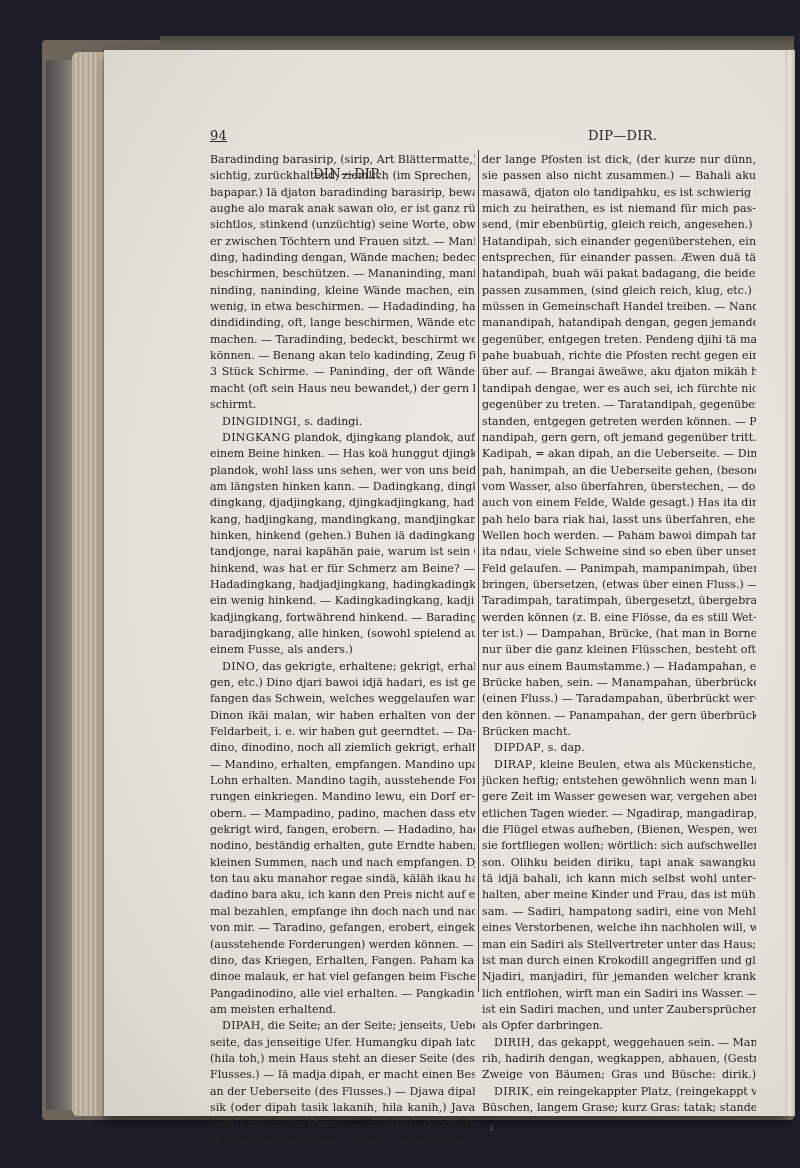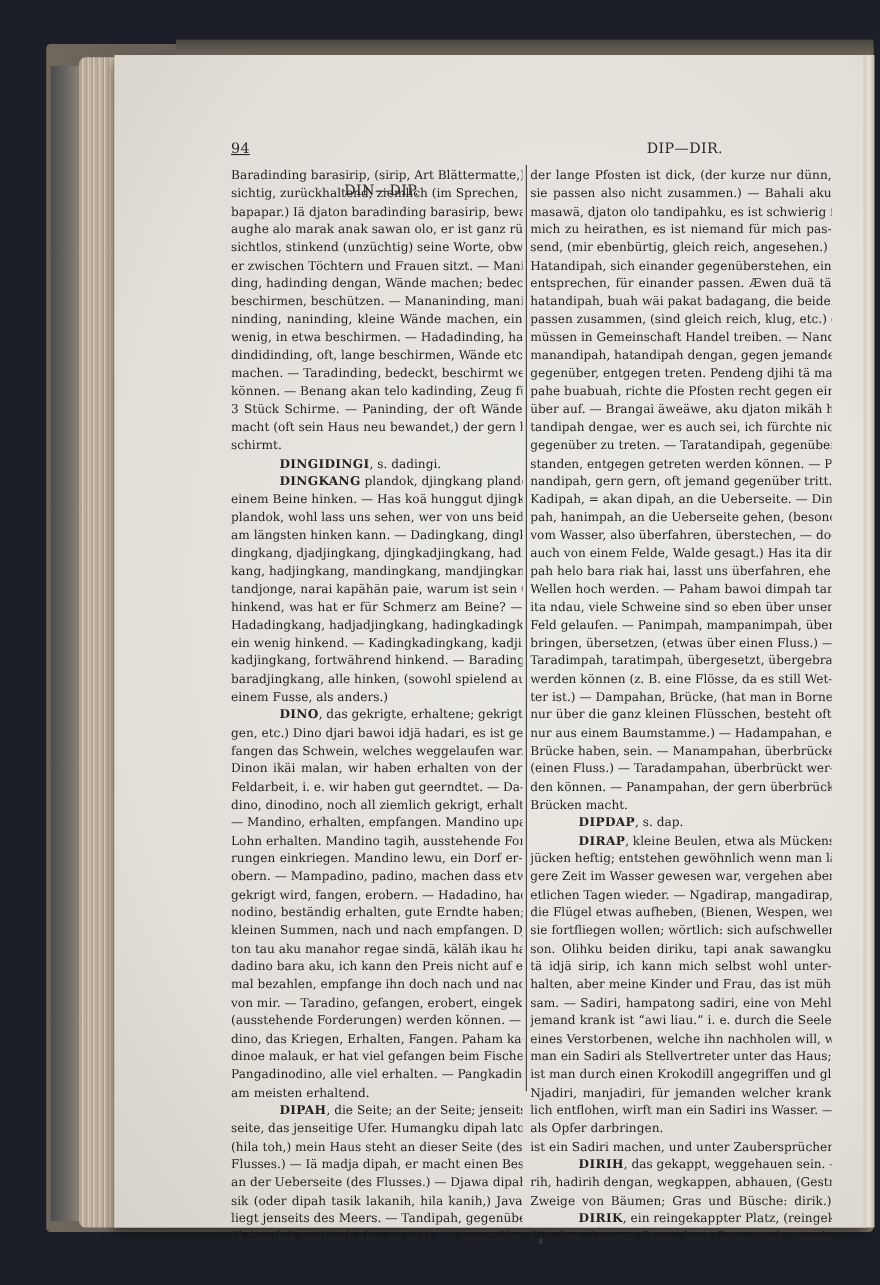--- a/index.html
+++ b/index.html
@@ -45,21 +45,21 @@
   }
   .col-left { left:210px; width:265px; }
   .col-right { left:482px; width:274px; }
   .col-divider {
     position:absolute; left:478px; top:150px; width:1px; height:842px;
     background:#3a3834;
   }
   .line { display:block; white-space:nowrap; text-align:justify; text-align-last:justify; overflow:hidden; }
   .line.last { text-align-last:left; }
   .line.indent { padding-left:12px; }
-  .head { font-weight:bold; letter-spacing:0.3px;margin-left:32px; }
+  .head { font-weight:normal; letter-spacing:0.3px; }
   .speck { position:absolute; width:3px; height:5px; background:#3a3630; border-radius:1px; }
 </style>
 </head>
 <body>
 
 <div class="cover"></div>
 <div class="cover-top"></div>
 <div class="spine-dark"></div>
 <div class="page-edges"></div>
 <div class="page"></div>
@@ -86,20 +86,21 @@
     <span class="line">3 Stück Schirme. — Paninding, der oft Wände</span>
     <span class="line">macht (oft sein Haus neu bewandet,) der gern be-</span>
     <span class="line last">schirmt.</span>
     <span class="line last indent"><span class="head">DINGIDINGI</span>, s. dadingi.</span>
     <span class="line indent"><span class="head">DINGKANG</span> plandok, djingkang plandok, auf</span>
     <span class="line">einem Beine hinken. — Has koä hunggut djingkang</span>
     <span class="line">plandok, wohl lass uns sehen, wer von uns beiden</span>
     <span class="line">am längsten hinken kann. — Dadingkang, dingka-</span>
     <span class="line">dingkang, djadjingkang, djingkadjingkang, hading-</span>
     <span class="line">kang, hadjingkang, mandingkang, mandjingkang,</span>
+    <span class="line">hinken, hinkend (gehen.) Buhen iä dadingkang</span>
     <span class="line">tandjonge, narai kapähän paie, warum ist sein Gang</span>
     <span class="line">hinkend, was hat er für Schmerz am Beine? —</span>
     <span class="line">Hadadingkang, hadjadjingkang, hadingkadingkang,</span>
     <span class="line">ein wenig hinkend. — Kadingkadingkang, kadjing-</span>
     <span class="line">kadjingkang, fortwährend hinkend. — Baradingkang,</span>
     <span class="line">baradjingkang, alle hinken, (sowohl spielend auf</span>
     <span class="line last">einem Fusse, als anders.)</span>
     <span class="line indent"><span class="head">DINO</span>, das gekrigte, erhaltene; gekrigt, erhalten;</span>
     <span class="line">gen, etc.) Dino djari bawoi idjä hadari, es ist ge-</span>
     <span class="line">fangen das Schwein, welches weggelaufen war. —</span>
@@ -170,31 +171,30 @@
     <span class="line">den können. — Panampahan, der gern überbrückt,</span>
     <span class="line last">Brücken macht.</span>
     <span class="line last indent"><span class="head">DIPDAP</span>, s. dap.</span>
     <span class="line indent"><span class="head">DIRAP</span>, kleine Beulen, etwa als Mückenstiche,</span>
     <span class="line">jücken heftig; entstehen gewöhnlich wenn man län-</span>
     <span class="line">gere Zeit im Wasser gewesen war, vergehen aber nach</span>
     <span class="line">etlichen Tagen wieder. — Ngadirap, mangadirap,</span>
     <span class="line">die Flügel etwas aufheben, (Bienen, Wespen, wenn</span>
     <span class="line">sie fortfliegen wollen; wörtlich: sich aufschwellen.)</span>
     <span class="line">son. Olihku beiden diriku, tapi anak sawangku</span>
-    <span class="line">tä idjä sirip, ich kann mich selbst wohl unter-</span>
+    <span class="line">tä idjä bahali, ich kann mich selbst wohl unter-</span>
     <span class="line">halten, aber meine Kinder und Frau, das ist müh-</span>
     <span class="line">sam. — Sadiri, hampatong sadiri, eine von Mehl</span>
-    <span class="line">jemand krank ist “awi liau.” i. e. durch die Seele</span>
     <span class="line">eines Verstorbenen, welche ihn nachholen will, wirft</span>
     <span class="line">man ein Sadiri als Stellvertreter unter das Haus;</span>
     <span class="line">ist man durch einen Krokodill angegriffen und glück-</span>
     <span class="line">Njadiri, manjadiri, für jemanden welcher krank</span>
     <span class="line">lich entflohen, wirft man ein Sadiri ins Wasser. —</span>
+    <span class="line">ist ein Sadiri machen, und unter Zaubersprüchen</span>
     <span class="line last">als Opfer darbringen.</span>
-    <span class="line">ist ein Sadiri machen, und unter Zaubersprüchen</span>
     <span class="line indent"><span class="head">DIRIH</span>, das gekappt, weggehauen sein. — Mandi-</span>
     <span class="line">rih, hadirih dengan, wegkappen, abhauen, (Gestrüpp,</span>
     <span class="line">Zweige von Bäumen; Gras und Büsche: dirik.)</span>
     <span class="line indent"><span class="head">DIRIK</span>, ein reingekappter Platz, (reingekappt von</span>
     <span class="line">Büschen, langem Grase; kurz Gras: tatak; standen</span>
   </div>
 
 <div class="speck" style="left:490px; top:1126px;"></div>
 
 </body></html>

